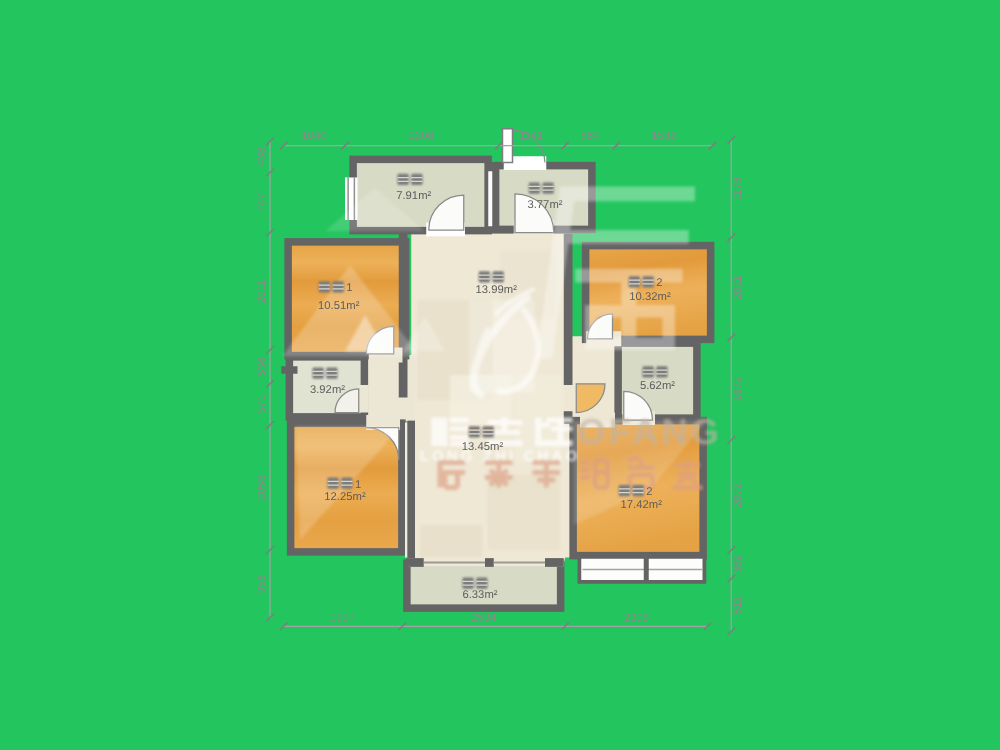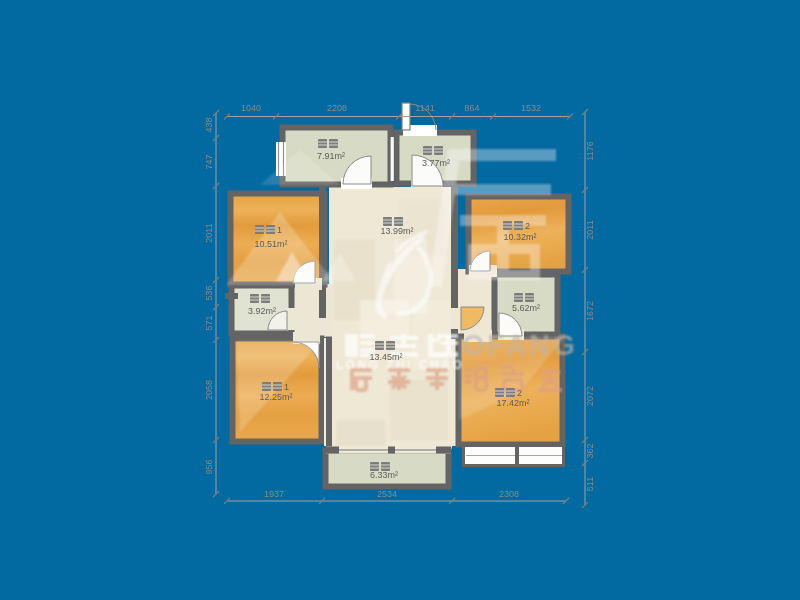--- a/index.html
+++ b/index.html
@@ -1,16 +1,16 @@
 <!DOCTYPE html>
 <html><head>
 <meta charset="utf-8">
 <style>
   html,body{margin:0;padding:0;background:#ffffff;}
-  #stage{position:relative;width:800px;height:600px;background:#0369a1;overflow:hidden;}
+  #stage{position:relative;width:800px;height:600px;background:#22c55e;overflow:hidden;}
   svg{position:absolute;left:0;top:0;filter:blur(0.55px);}
   text{font-family:"Liberation Sans", sans-serif;}
 </style>
 </head>
 <body>
 <div id="stage">
 <svg width="800" height="600" viewBox="0 0 800 600">
 <defs>
   <filter id="soft" x="-20%" y="-20%" width="140%" height="140%">
           <feGaussianBlur stdDeviation="1.1"></feGaussianBlur>

